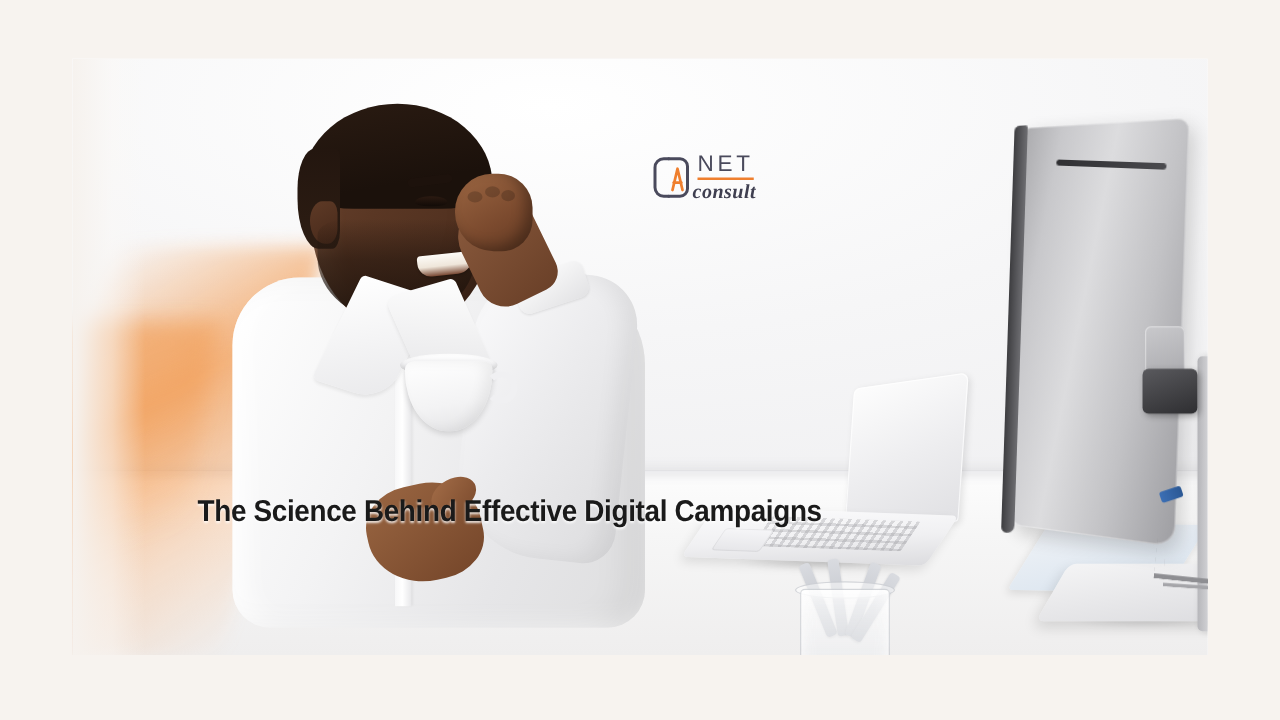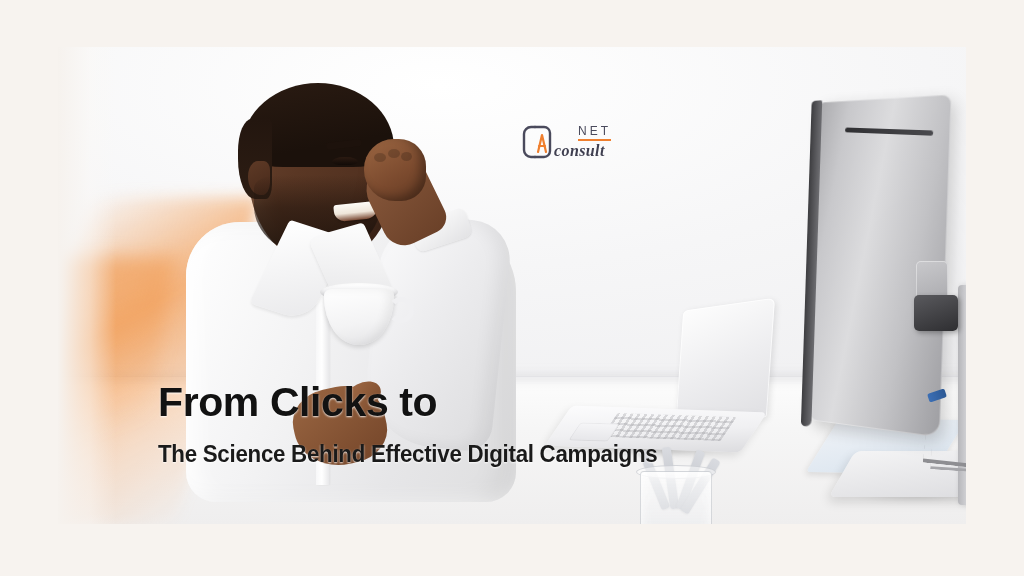--- a/index.html
+++ b/index.html
@@ -341,24 +341,24 @@
   
   .logo {
     position:absolute; left:464px; top:68px;
     width:104px; height:54px;
     display:flex; align-items:center; gap:6px;
   }
   .logo-mark { width:30px; height:34px; flex:0 0 auto; }
   .logo-text { display:flex; flex-direction:column; line-height:1; }
   .logo-net {
     font-family:"Liberation Sans", sans-serif;
-    font-size:12px; font-weight:400; letter-spacing:3px;
+    font-size:18px; font-weight:400; letter-spacing:3px;
     color:#4a4a5c;
     border-bottom:2px solid #ef7f2e;
-    padding-bottom:2px; width:fit-content;margin-left:20px;
+    padding-bottom:2px; width:fit-content;
   }
   .logo-consult {
     font-family:"Liberation Serif", serif;
     font-size:16px; font-weight:700; font-style:italic;
     letter-spacing:.4px; color:#3f3f50;
     margin-top:2px; margin-left:-4px;
   }
 
   
   .textblock { position:absolute; left:100px; top:333px; width:640px; }
@@ -466,18 +466,17 @@
         <path d="M16 27 L20 10 L24 27" fill="none" stroke="#ef7f2e" stroke-width="2.2" stroke-linecap="round" stroke-linejoin="round"></path>
         <line x1="17" y1="21" x2="23" y2="21" stroke="#ef7f2e" stroke-width="2.2" stroke-linecap="round"></line>
       </svg>
       <div class="logo-text">
         <span class="logo-net">NET</span>
         <span class="logo-consult">consult</span>
       </div>
     </div>
 
     <div class="textblock">
-      <div class="h-line1">From Clicks to</div>
       <div class="h-sub">The Science Behind Effective Digital Campaigns</div>
     </div>
 
   </div>
 </div>
 
 </body></html>

